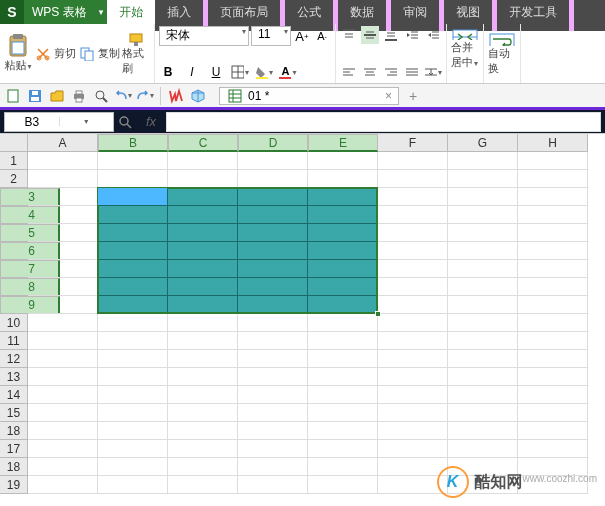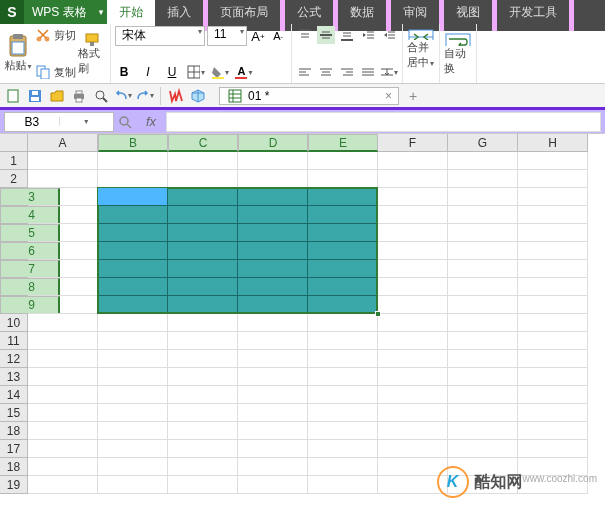--- a/index.html
+++ b/index.html
@@ -32,21 +32,21 @@
 
 
 .qat { height: 26px; background: #f4f4f4; border-bottom: 3px solid #6d28d9; display: flex; align-items: center; padding: 0 4px; gap: 4px; }
 .qat .ico, .qat-sep { color: #555; }
 .qat-sep { width: 1px; height: 18px; background: #ccc; margin: 0 2px; }
 .doc-tab { display: flex; align-items: center; gap: 6px; background: #fefefe; border: 1px solid #bbb; padding: 1px 8px; margin-left: 8px; font-size: 12px; min-width: 180px; position: relative; }
 .doc-tab .close { position: absolute; right: 6px; color: #888; }
 .add-doc { margin-left: 6px; color: #888; font-size: 14px; }
 
 
-.fbar { height: 24px; background: #c4b5fd; border-bottom: 1px solid #ccc; display: flex; align-items: center; }
+.fbar { height: 24px; background: #0f172a; border-bottom: 1px solid #ccc; display: flex; align-items: center; }
 .namebox { width: 110px; display: flex; align-items: center; border: 1px solid #bbb; margin: 2px 4px; height: 20px; background: #fff; }
 .namebox span { flex: 1; text-align: center; font-size: 12px; }
 .namebox .car { width: 16px; text-align: center; font-size: 8px; color: #666; border-left: 1px solid #ddd; }
 .fbar .fico { width: 22px; text-align: center; color: #666; font-size: 13px; font-style: italic; }
 
 
 .grid-wrap { position: relative; }
 .corner { position: absolute; left: 0; top: 0; width: 28px; height: 18px; background: #e9e9e9; border-right: 1px solid #bbb; border-bottom: 1px solid #bbb; }
 .colhdrs { position: absolute; left: 28px; top: 0; height: 18px; display: flex; }
 .colhdr { width: 70px; height: 18px; background: #e9e9e9; border-right: 1px solid #bbb; border-bottom: 1px solid #bbb; display: flex; align-items: center; justify-content: center; font-size: 12px; color: #333; }
@@ -92,21 +92,21 @@
 
   <div class="rgroup" style="flex-direction:row;align-items:center;gap:2px">
     <div class="bigico">
       <svg width="22" height="24">
           <rect x="3" y="2" width="16" height="20" rx="2" fill="#d9b36c" stroke="#a07930"></rect>
           <rect x="6" y="0" width="10" height="5" rx="1" fill="#888"></rect>
           <rect x="5" y="8" width="12" height="12" fill="#fff" stroke="#4a90d9"></rect>
         </svg>
       <span class="smtxt drop-c">粘贴</span>
     </div>
-    <div style="display:flex;flex-direction:column;gap:19px">
+    <div style="display:flex;gap:2px">
       <div class="rrow">
         <span class="ico">
             <svg width="14" height="14">
               <path d="M2 2 L12 12 M12 2 L2 12" stroke="#e67e22" stroke-width="1.5"></path>
               <circle cx="3" cy="11" r="2" fill="none" stroke="#e67e22"></circle>
               <circle cx="11" cy="11" r="2" fill="none" stroke="#e67e22"></circle>
             </svg>
           </span>
         <span class="smtxt">剪切</span>
       </div>

